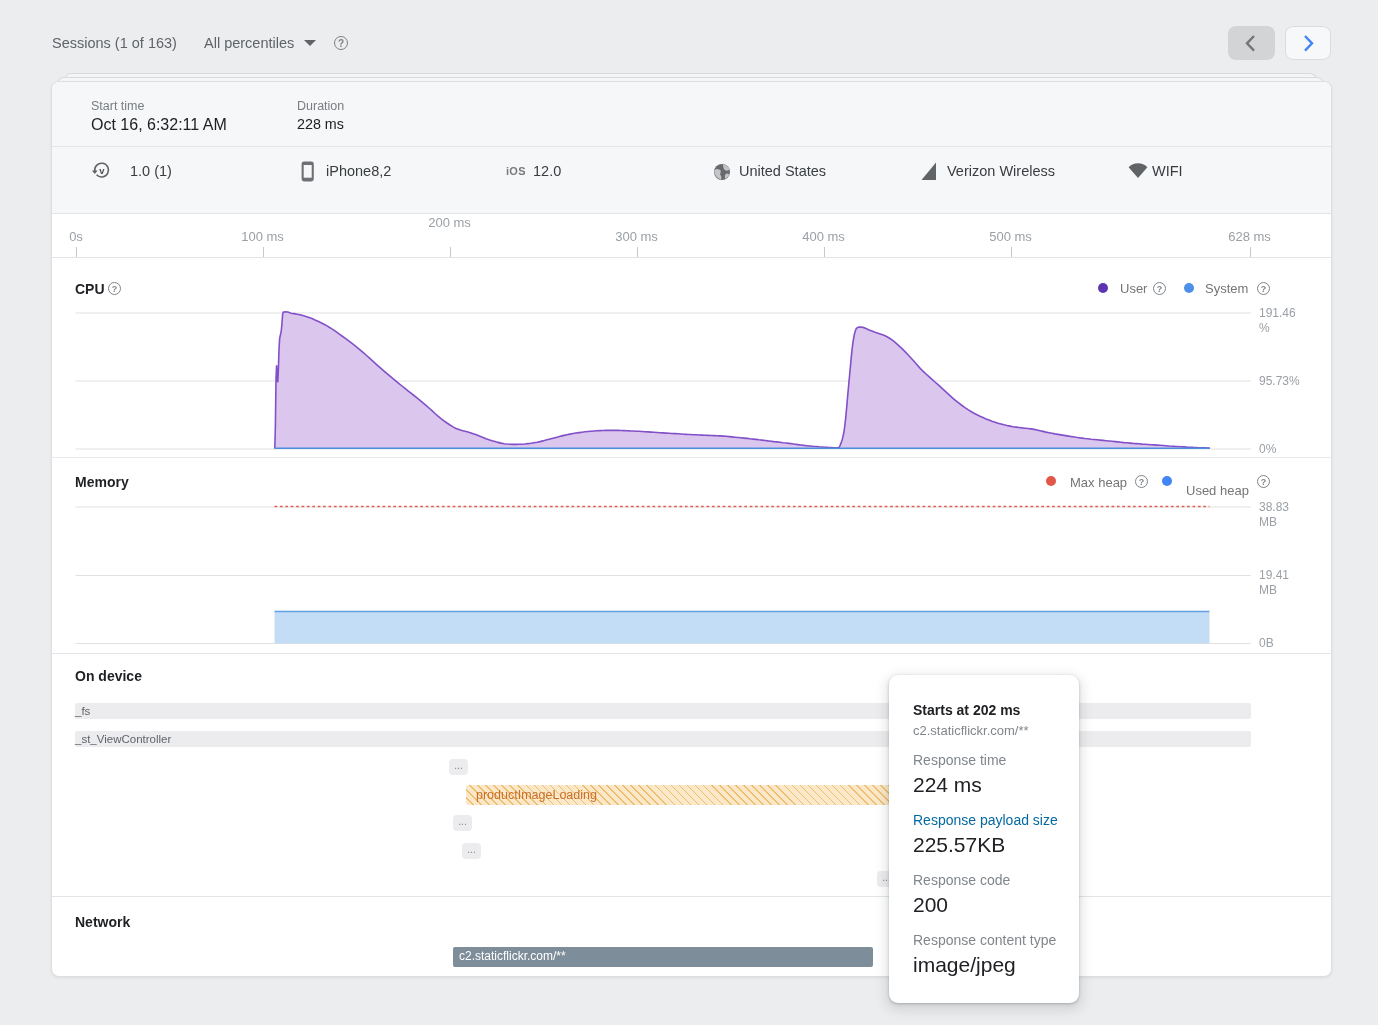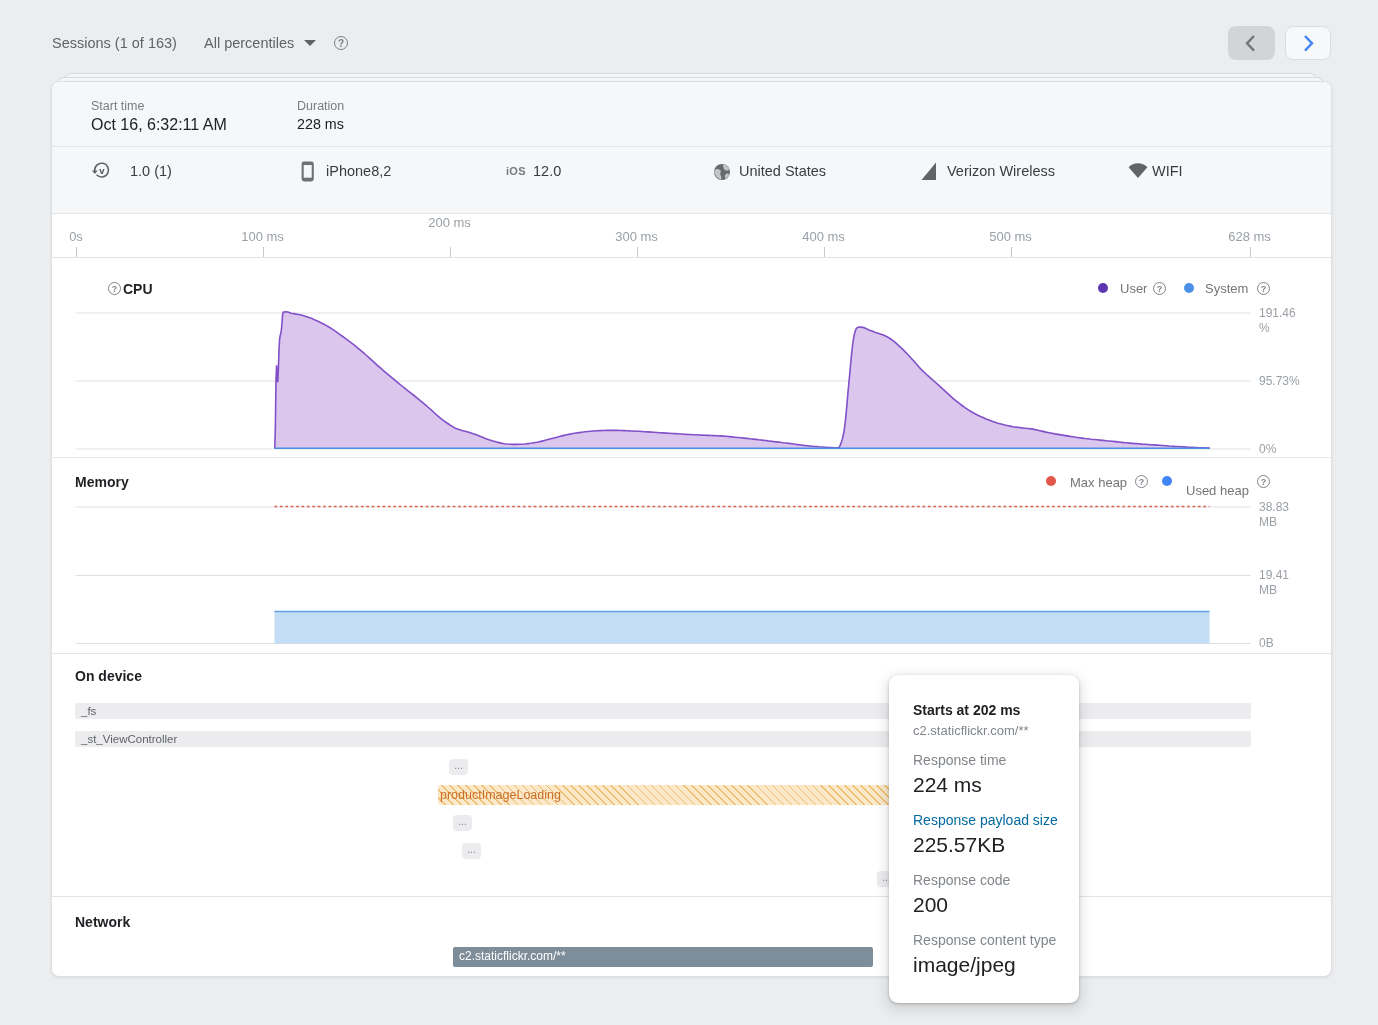--- a/index.html
+++ b/index.html
@@ -4,21 +4,21 @@
 <style>
 * { margin:0; padding:0; box-sizing:border-box; }
 html,body { width:1378px; height:1025px; background:#ecedef; font-family:"Liberation Sans", sans-serif; position:relative; overflow:hidden; }
 .abs { position:absolute; }
 .hicon { position:absolute; border:1.4px solid #7b7f83; border-radius:50%; color:#7b7f83; text-align:center; font-weight:bold; }
 .glabel { position:absolute; left:1259px; font-size:12px; color:#9aa0a6; line-height:15px; }
 .sechead { position:absolute; left:75px; font-size:14px; font-weight:bold; color:#1f2023; }
 .dot { position:absolute; width:10px; height:10px; border-radius:50%; }
 .legtxt { position:absolute; font-size:13px; color:#757575; }
 .qicon { position:absolute; width:13px; height:13px; border:1.3px solid #80858a; border-radius:50%; color:#80858a; font-size:9px; line-height:12px; text-align:center; font-weight:bold; }
-.tracebar { position:absolute; left:75px; width:1176px; height:16px; background:#ececee; border-radius:2px; font-size:11.5px; color:#5f6368; line-height:16px; padding-left:6px; }
+.tracebar { position:absolute; left:75px; width:1176px; height:16px; background:#ececee; border-radius:2px; font-size:11.5px; color:#5f6368; line-height:16px; }
 .chip { position:absolute; width:19px; height:16px; background:#ececee; border-radius:4px; font-size:10px; color:#80868b; text-align:center; line-height:13px; }
 .devitem { position:absolute; font-size:14.5px; color:#3a3d40; }
 </style>
 </head>
 <body>
 
 <div class="abs" style="left:52px;top:34.5px;font-size:14.5px;color:#5f6368;">Sessions (1 of 163)</div>
 <div class="abs" style="left:204px;top:34.5px;font-size:14.5px;color:#5f6368;">All percentiles</div>
 <div class="abs" style="left:304px;top:40px;width:0;height:0;border-left:6px solid transparent;border-right:6px solid transparent;border-top:6px solid #5f6368;"></div>
 <div class="hicon" style="left:334px;top:36px;width:14px;height:14px;font-size:10px;line-height:13px;">?</div>
@@ -99,21 +99,21 @@
 <div class="abs" style="left:980px;top:228.5px;width:61px;text-align:center;font-size:13px;color:#9aa0a6;">500 ms</div>
 <div class="abs" style="left:1219px;top:228.5px;width:61px;text-align:center;font-size:13px;color:#9aa0a6;">628 ms</div>
 <div class="abs" style="left:75.5px;top:247px;width:1px;height:10px;background:#c5c9cc;"></div>
 <div class="abs" style="left:262.5px;top:247px;width:1px;height:10px;background:#c5c9cc;"></div>
 <div class="abs" style="left:450px;top:247px;width:1px;height:10px;background:#c5c9cc;"></div>
 <div class="abs" style="left:637px;top:247px;width:1px;height:10px;background:#c5c9cc;"></div>
 <div class="abs" style="left:824px;top:247px;width:1px;height:10px;background:#c5c9cc;"></div>
 <div class="abs" style="left:1011px;top:247px;width:1px;height:10px;background:#c5c9cc;"></div>
 <div class="abs" style="left:1250px;top:247px;width:1px;height:10px;background:#c5c9cc;"></div>
 
-<div class="sechead" style="top:281px;margin-left:48px;">CPU <span style="display:inline-block;"></span></div>
+<div class="sechead" style="top:281px;">CPU <span style="display:inline-block;"></span></div>
 <div class="qicon" style="left:108px;top:281.5px;">?</div>
 <div class="dot" style="left:1098px;top:282.5px;background:#5e35b1;"></div>
 <div class="legtxt" style="left:1120px;top:281px;">User</div>
 <div class="qicon" style="left:1153px;top:281.5px;">?</div>
 <div class="dot" style="left:1183.5px;top:282.5px;background:#4d90e8;"></div>
 <div class="legtxt" style="left:1205px;top:281px;">System</div>
 <div class="qicon" style="left:1257px;top:281.5px;">?</div>
 
 <svg class="abs" style="left:60px;top:300px;" width="1220" height="156" viewBox="0 0 1220 156">
   <line x1="15.5" y1="13" x2="1191" y2="13" stroke="#e1e1e1" stroke-width="1"></line>
@@ -146,21 +146,21 @@
 </svg>
 <div class="glabel" style="top:499.5px;">38.83<br>MB</div>
 <div class="glabel" style="top:568px;">19.41<br>MB</div>
 <div class="glabel" style="top:635.5px;">0B</div>
 
 <div class="abs" style="left:51px;top:652.5px;width:1280px;height:1px;background:#e2e4e6;"></div>
 <div class="sechead" style="top:667.5px;">On device</div>
 <div class="tracebar" style="top:702.5px;">_fs</div>
 <div class="tracebar" style="top:730.5px;">_st_ViewController</div>
 <div class="chip" style="left:449px;top:759px;">...</div>
-<div class="abs" style="left:438px;top:784.5px;width:486px;height:20px;border-radius:2px;background:repeating-linear-gradient(45deg,#fae8c8 0px,#fae8c8 4.6px,#eebd6d 4.6px,#eebd6d 5.7px);font-size:12.5px;color:#c96f29;line-height:20px;padding-left:2px;">productImageLoading</div>
+<div class="abs" style="left:466px;top:784.5px;width:486px;height:20px;border-radius:2px;background:repeating-linear-gradient(45deg,#fae8c8 0px,#fae8c8 4.6px,#eebd6d 4.6px,#eebd6d 5.7px);font-size:12.5px;color:#c96f29;line-height:20px;padding-left:10px;">productImageLoading</div>
 <div class="chip" style="left:453px;top:815px;">...</div>
 <div class="chip" style="left:462px;top:843px;">...</div>
 <div class="chip" style="left:877px;top:871px;">...</div>
 
 <div class="abs" style="left:51px;top:896px;width:1280px;height:1px;background:#e2e4e6;"></div>
 <div class="sechead" style="top:914px;">Network</div>
 <div class="abs" style="left:453px;top:947px;width:420px;height:19.5px;border-radius:2px;background:#7d8d99;font-size:12px;color:#ffffff;line-height:19.5px;padding-left:6px;">c2.staticflickr.com/**</div>
 
 <div class="abs" style="left:889px;top:675px;width:190px;height:328px;background:#ffffff;border-radius:9px;box-shadow:0 1px 3px rgba(60,64,67,0.3),0 4px 12px 3px rgba(60,64,67,0.15);"></div>
 <div class="abs" style="left:913px;top:702px;font-size:14px;font-weight:bold;color:#202124;">Starts at 202 ms</div>

